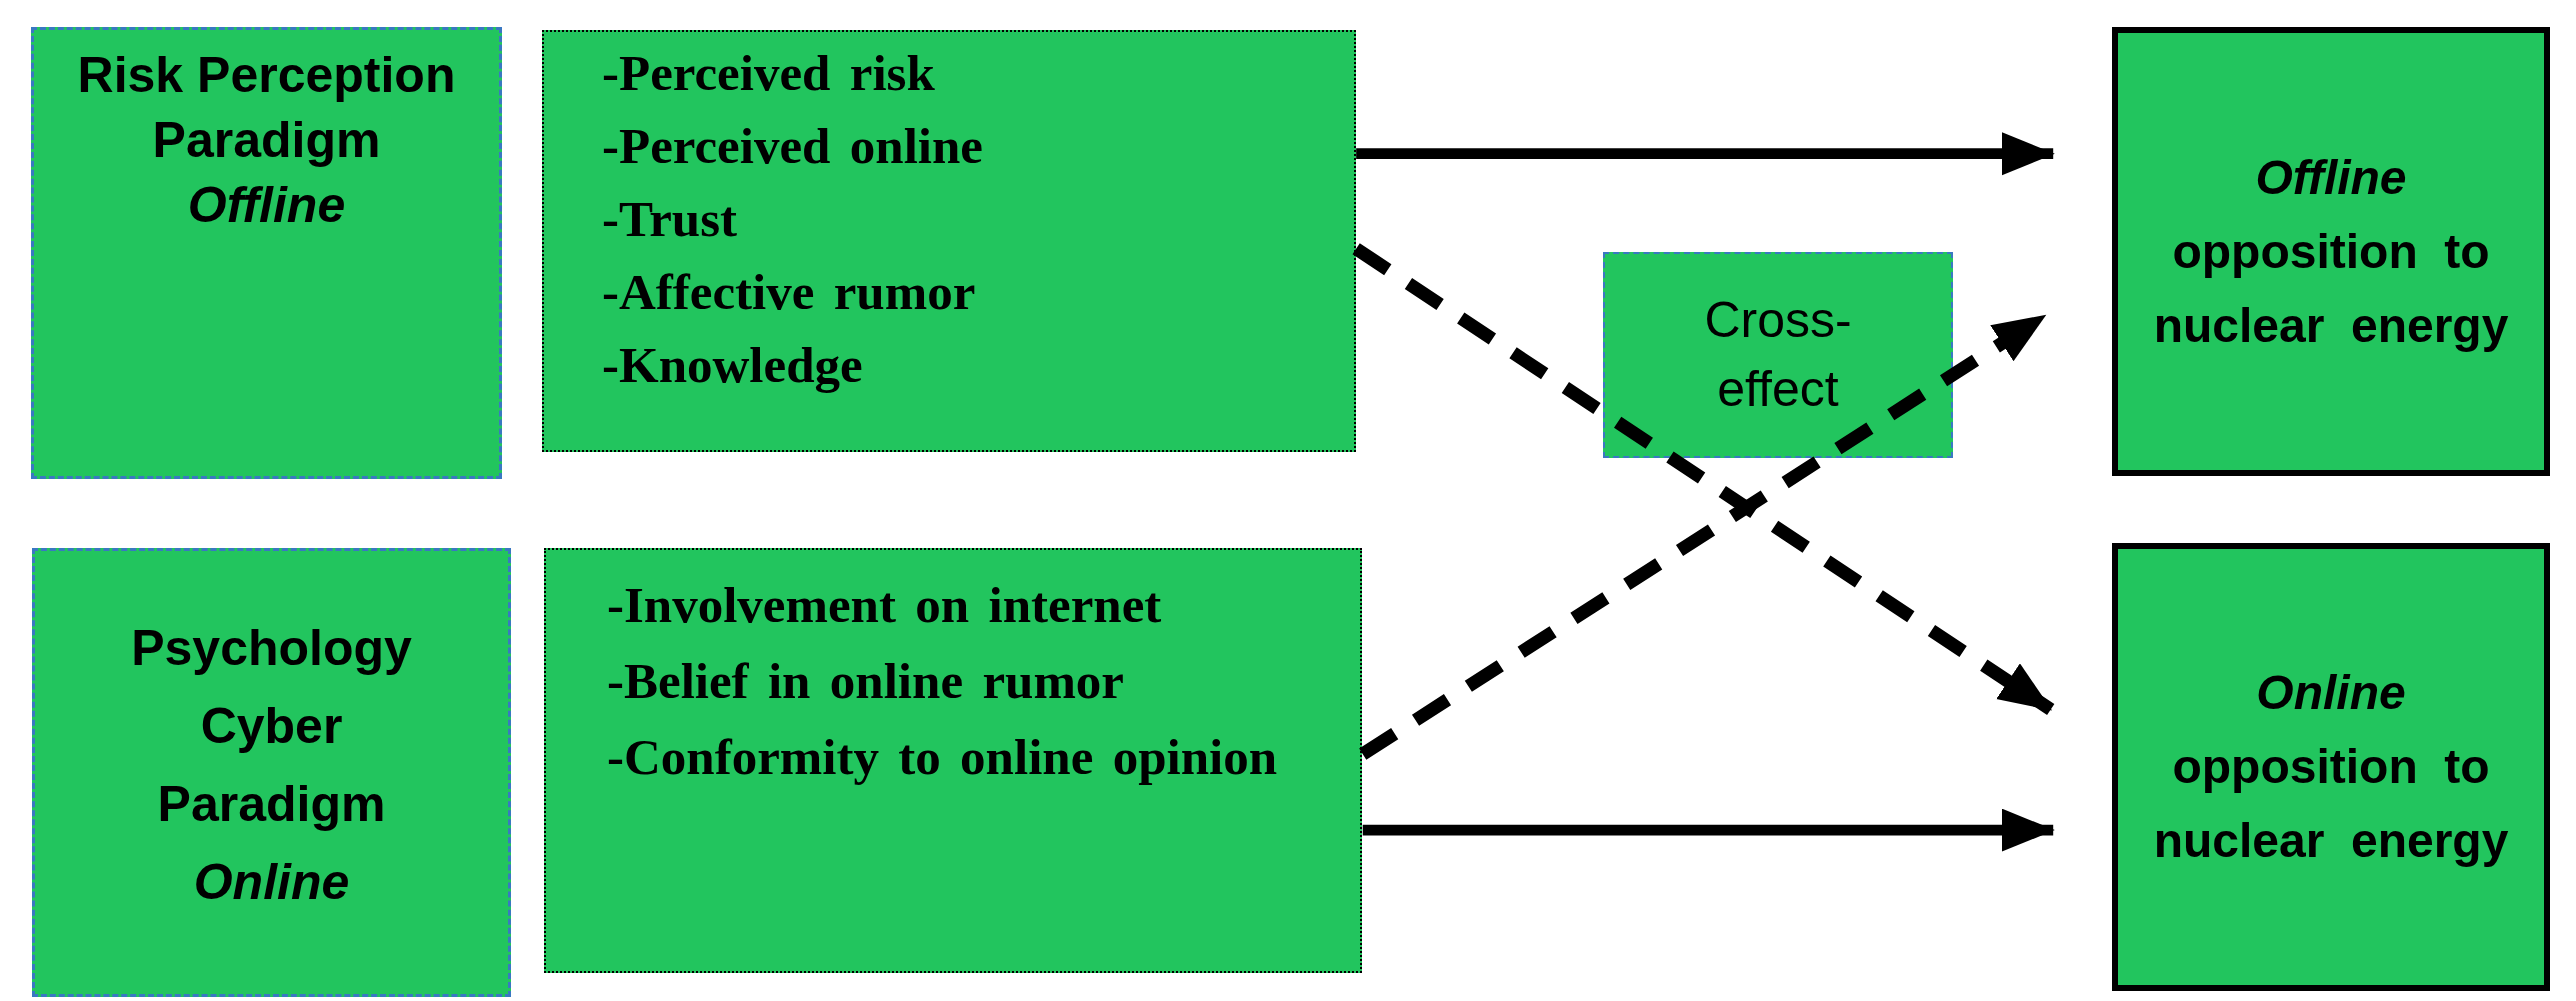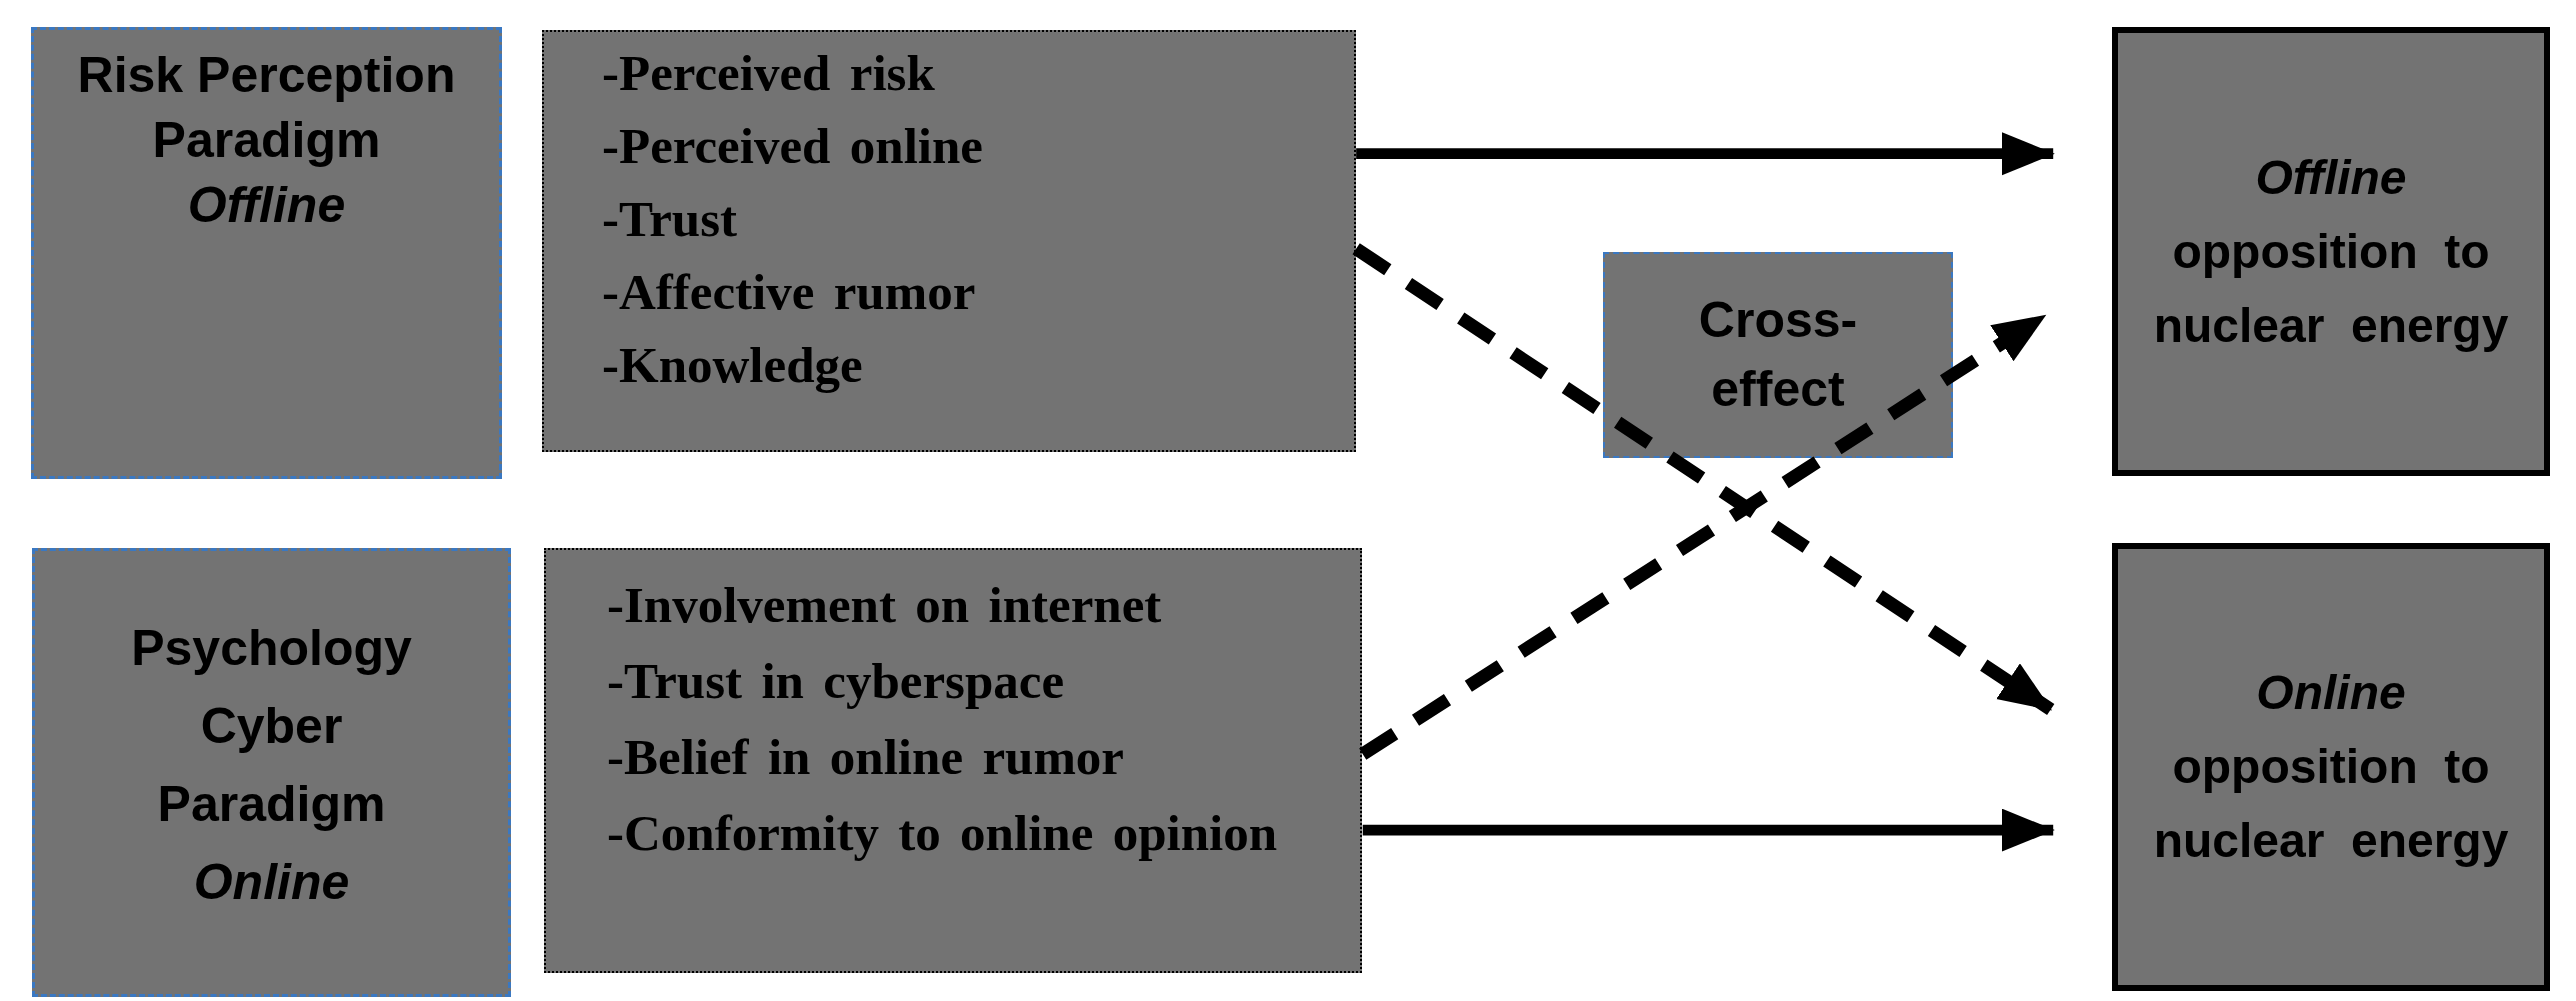--- a/index.html
+++ b/index.html
@@ -1,21 +1,21 @@
 <!DOCTYPE html>
 <html style="font-size:13.2px"><head>
 <meta charset="utf-8">
 <style>
   :root { --blue: #3a78c2; --ink: #000; }
   html,body { margin:0; padding:0; background:#fff; }
   #canvas {
     position:relative; width:2576px; height:1002px; background:#fff;
     font-family:"Liberation Sans", sans-serif; color:#000; overflow:hidden;
   }
-  .box { position:absolute; box-sizing:border-box; background:#737373; }
+  .box { position:absolute; box-sizing:border-box; background:#22c55e; }
   .blue-dashed { border:3.3px dashed var(--blue); }
   .dotted { border:2.5px dotted #000; }
   .solidb { border:6.6px solid #000; }
 
   .paradigm {
     font-weight:700; font-size:50px; text-align:center;
   }
   .paradigm .pline { line-height:65px; }
   #box-risk-paradigm { padding-top:13.2px; }
   #box-cyber-paradigm { padding-top:58px; }
@@ -32,21 +32,21 @@
   #box-online-factors .li { line-height:76px; }
 
   .outcome {
     display:flex; flex-direction:column; justify-content:center; align-items:center;
     font-weight:700; font-size:48px; text-align:center; word-spacing:13.2px;
   }
   .outcome .oline { line-height:74px; }
 
   #box-cross-effect {
     display:flex; flex-direction:column; justify-content:center; align-items:center;
-    border-width:2.5px; font-weight:700; font-size:50px; text-align:center;
+    border-width:2.5px; font-weight:400; font-size:50px; text-align:center;
   }
   #box-cross-effect .cline { line-height:69px; }
 
   #arrow-layer { position:absolute; left:0; top:0; pointer-events:none; }
   .arrow-solid { stroke:#000; stroke-width:13; fill:none; }
   .arrow-dashed { stroke:#000; stroke-width:16; fill:none; stroke-dasharray:46 30; }
 </style>
 </head>
 <body>
 
@@ -71,21 +71,20 @@
         <div class="li">-Perceived online</div>
         <div class="li">-Trust</div>
         <div class="li">-Affective rumor</div>
         <div class="li">-Knowledge</div>
       </div>
   </div>
 
   <div class="box dotted factors" id="box-online-factors" style="left:544px; top:548px; width:818px; height:425px;">
     <div>
         <div class="li">-Involvement on internet</div>
-        <div class="li">-Trust in cyberspace</div>
         <div class="li">-Belief in online rumor</div>
         <div class="li">-Conformity to online opinion</div>
       </div>
   </div>
 
   <div class="box blue-dashed" id="box-cross-effect" style="left:1603px; top:252px; width:350px; height:206px;">
     <div class="cline">Cross-</div>
     <div class="cline">effect</div>
   </div>
 

